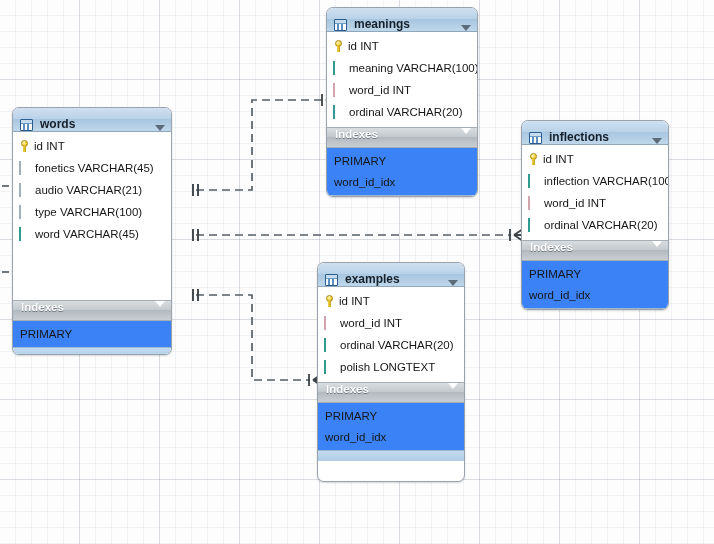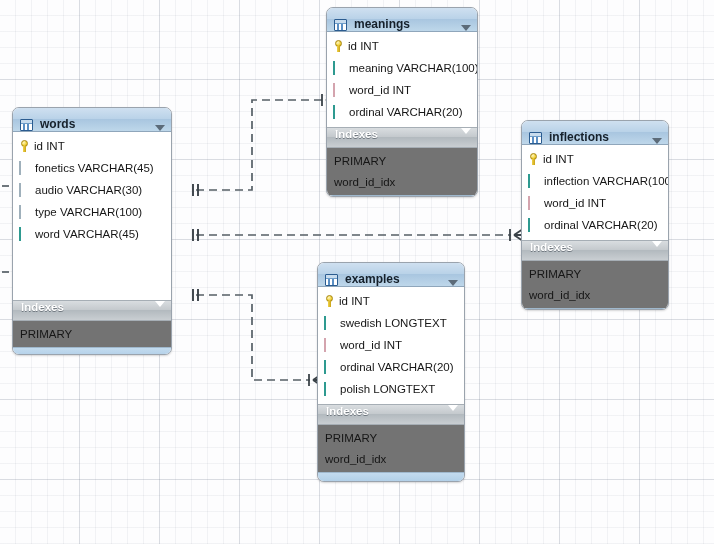--- a/index.html
+++ b/index.html
@@ -158,21 +158,21 @@
     box-sizing: border-box;
   }
   .idx-hd .ttl {
     font-size: 11.5px;
     font-weight: bold;
     color: #ffffff;
     text-shadow: 0 1px 0 rgba(90,98,105,0.75);
     flex: 1 1 auto;
   }
   .idx-list {
-    background: #737373;
+    background: #3b82f6;
     padding: 2px 0 3px 0;
   }
   .idx {
     height: 21px;
     display: flex;
     align-items: center;
     padding-left: 7px;
     font-size: 11.5px;
     color: #161616;
     white-space: nowrap;
@@ -237,21 +237,21 @@
       <div class="col">
         <span class="ico ico-key"></span>
         <span class="cname">id INT</span>
       </div>
       <div class="col">
         <span class="ico"><span class="dia hollow"></span></span>
         <span class="cname">fonetics VARCHAR(45)</span>
       </div>
       <div class="col">
         <span class="ico"><span class="dia hollow"></span></span>
-        <span class="cname">audio VARCHAR(30)</span>
+        <span class="cname">audio VARCHAR(21)</span>
       </div>
       <div class="col">
         <span class="ico"><span class="dia hollow"></span></span>
         <span class="cname">type VARCHAR(100)</span>
       </div>
       <div class="col">
         <span class="ico"><span class="dia filled"></span></span>
         <span class="cname">word VARCHAR(45)</span>
       </div>
     </div>
@@ -340,24 +340,20 @@
       <span class="ico-table"></span>
       <span class="ttl">examples</span>
       <span class="chev"></span>
     </div>
     <div class="cols">
       <div class="col">
         <span class="ico ico-key"></span>
         <span class="cname">id INT</span>
       </div>
       <div class="col">
-        <span class="ico"><span class="dia filled"></span></span>
-        <span class="cname">swedish LONGTEXT</span>
-      </div>
-      <div class="col">
         <span class="ico"><span class="dia fk"></span></span>
         <span class="cname">word_id INT</span>
       </div>
       <div class="col">
         <span class="ico"><span class="dia filled"></span></span>
         <span class="cname">ordinal VARCHAR(20)</span>
       </div>
       <div class="col">
         <span class="ico"><span class="dia filled"></span></span>
         <span class="cname">polish LONGTEXT</span>

